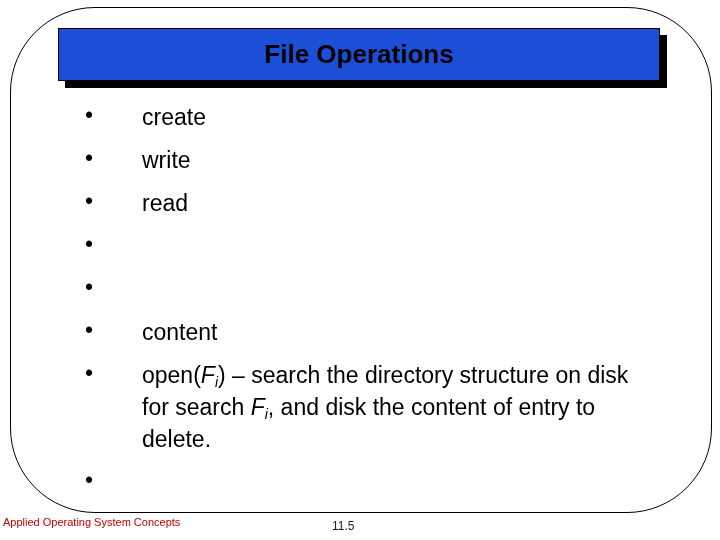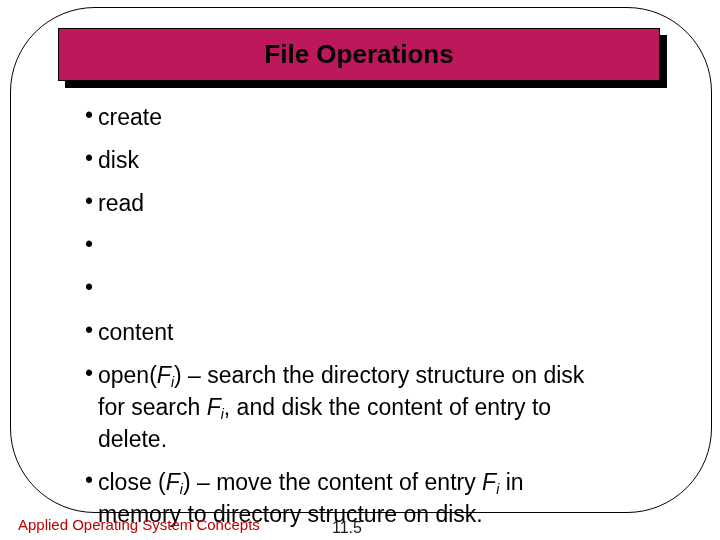--- a/index.html
+++ b/index.html
@@ -6,40 +6,40 @@
   body {
     width:720px; height:540px; background:#ffffff; position:relative;
     overflow:hidden; font-family:"Liberation Sans", sans-serif; color:#000;
   }
   .frame {
     position:absolute; left:10px; top:7px; width:700px; height:504px;
     border:1px solid #000; border-radius:85px; z-index:1; background:transparent;
   }
   .titlebox {
     position:absolute; left:58px; top:28px; width:600px; height:51px;
-    background:#be185d; border:1px solid #000; box-shadow:7px 7px 0 0 #000;
+    background:#1d4ed8; border:1px solid #000; box-shadow:7px 7px 0 0 #000;
     display:flex; align-items:center; justify-content:center; z-index:3;
   }
   .title-text { font-size:26px; font-weight:bold; margin:0; }
   .content { position:absolute; left:85px; top:103px; width:560px; z-index:2; }
   .item { display:flex; margin-bottom:14px; }
   .dot {
     width:13px; flex:0 0 13px; font-size:23px; line-height:29px;
     position:relative; top:-2px;
   }
-  .btext { font-size:23px; line-height:29px; }
+  .btext { font-size:23px; line-height:29px;margin-left:44px; }
   .line { display:block; }
   .fvar { font-style:italic; }
   .fsub { font-style:italic; font-size:14px; position:relative; top:4px; }
   .footer-left {
-    position:absolute; left:18px; top:516px; font-size:15px;
+    position:absolute; left:3px; top:516px; font-size:11px;
     color:#c00000; z-index:4; white-space:nowrap;
   }
   .footer-page {
-    position:absolute; left:332px; top:519px; font-size:16px;
+    position:absolute; left:332px; top:519px; font-size:12px;
     color:#1a1a1a; z-index:4;
   }
 </style>
 </head>
 <body>
 
 <div class="frame"></div>
 
 <div class="titlebox">
   <div class="title-text">File Operations</div>
@@ -47,21 +47,21 @@
 
 <div class="content">
 
   <div class="item">
     <span class="dot">•</span>
     <span class="btext">create</span>
   </div>
 
   <div class="item">
     <span class="dot">•</span>
-    <span class="btext">disk</span>
+    <span class="btext">write</span>
   </div>
 
   <div class="item">
     <span class="dot">•</span>
     <span class="btext">read</span>
   </div>
 
   <div class="item">
     <span class="dot">•</span>
   </div>
@@ -79,22 +79,18 @@
     <span class="dot">•</span>
     <span class="btext">
       <span class="line"><span>open(</span><span class="fvar">F</span><span class="fsub">i</span><span>) – search the directory structure on disk</span></span>
       <span class="line"><span>for search </span><span class="fvar">F</span><span class="fsub">i</span><span>, and disk the content of entry to</span></span>
       <span class="line">delete.</span>
     </span>
   </div>
 
   <div class="item">
     <span class="dot">•</span>
-    <span class="btext">
-      <span class="line"><span>close (</span><span class="fvar">F</span><span class="fsub">i</span><span>) – move the content of entry </span><span class="fvar">F</span><span class="fsub">i</span><span> in</span></span>
-      <span class="line">memory to directory structure on disk.</span>
-    </span>
   </div>
 
 </div>
 
 <div class="footer-left">Applied Operating System Concepts</div>
 <div class="footer-page">11.5</div>
 
 </body></html>

